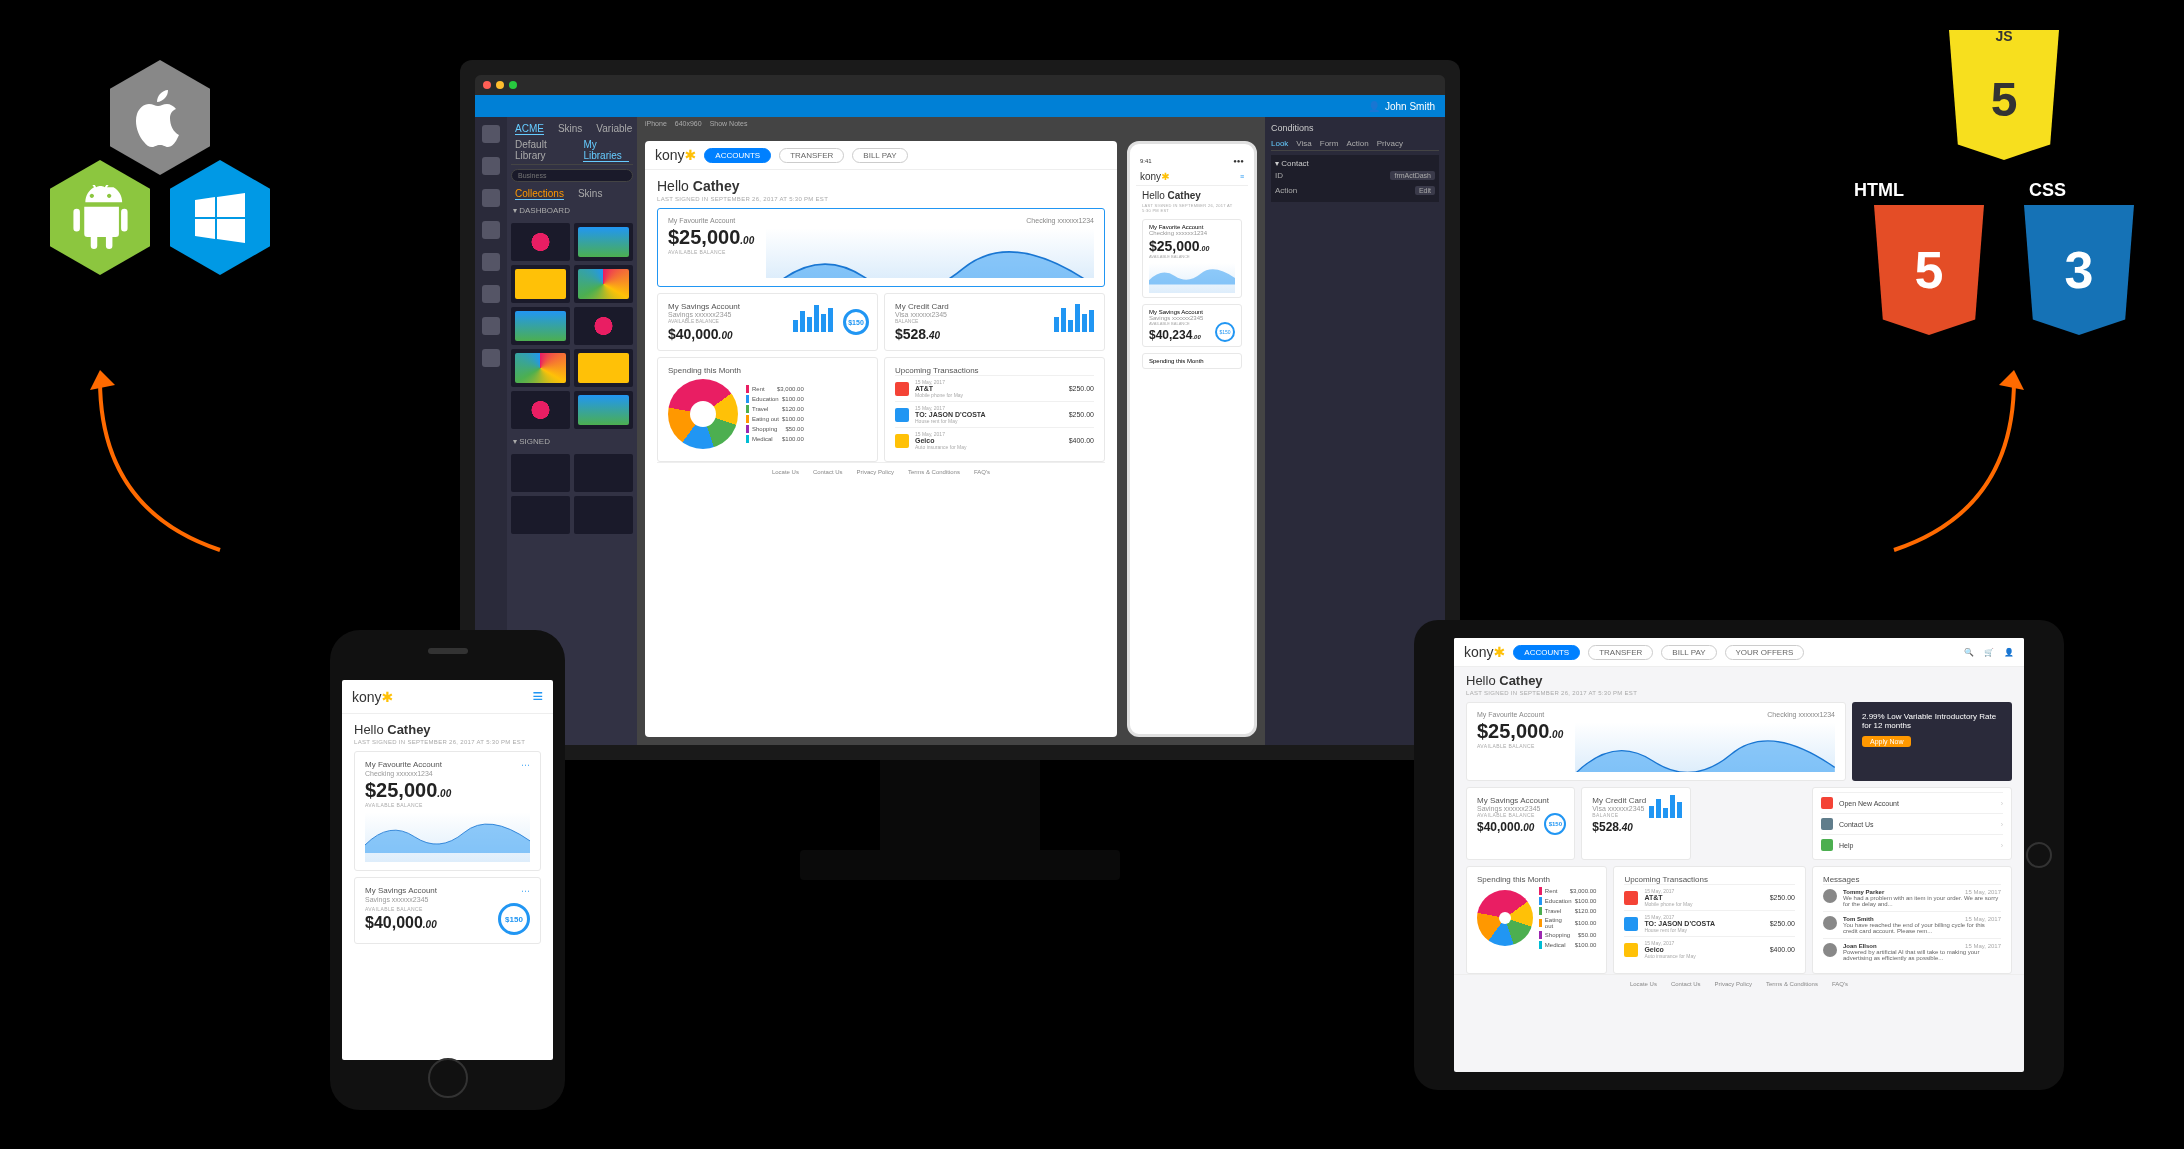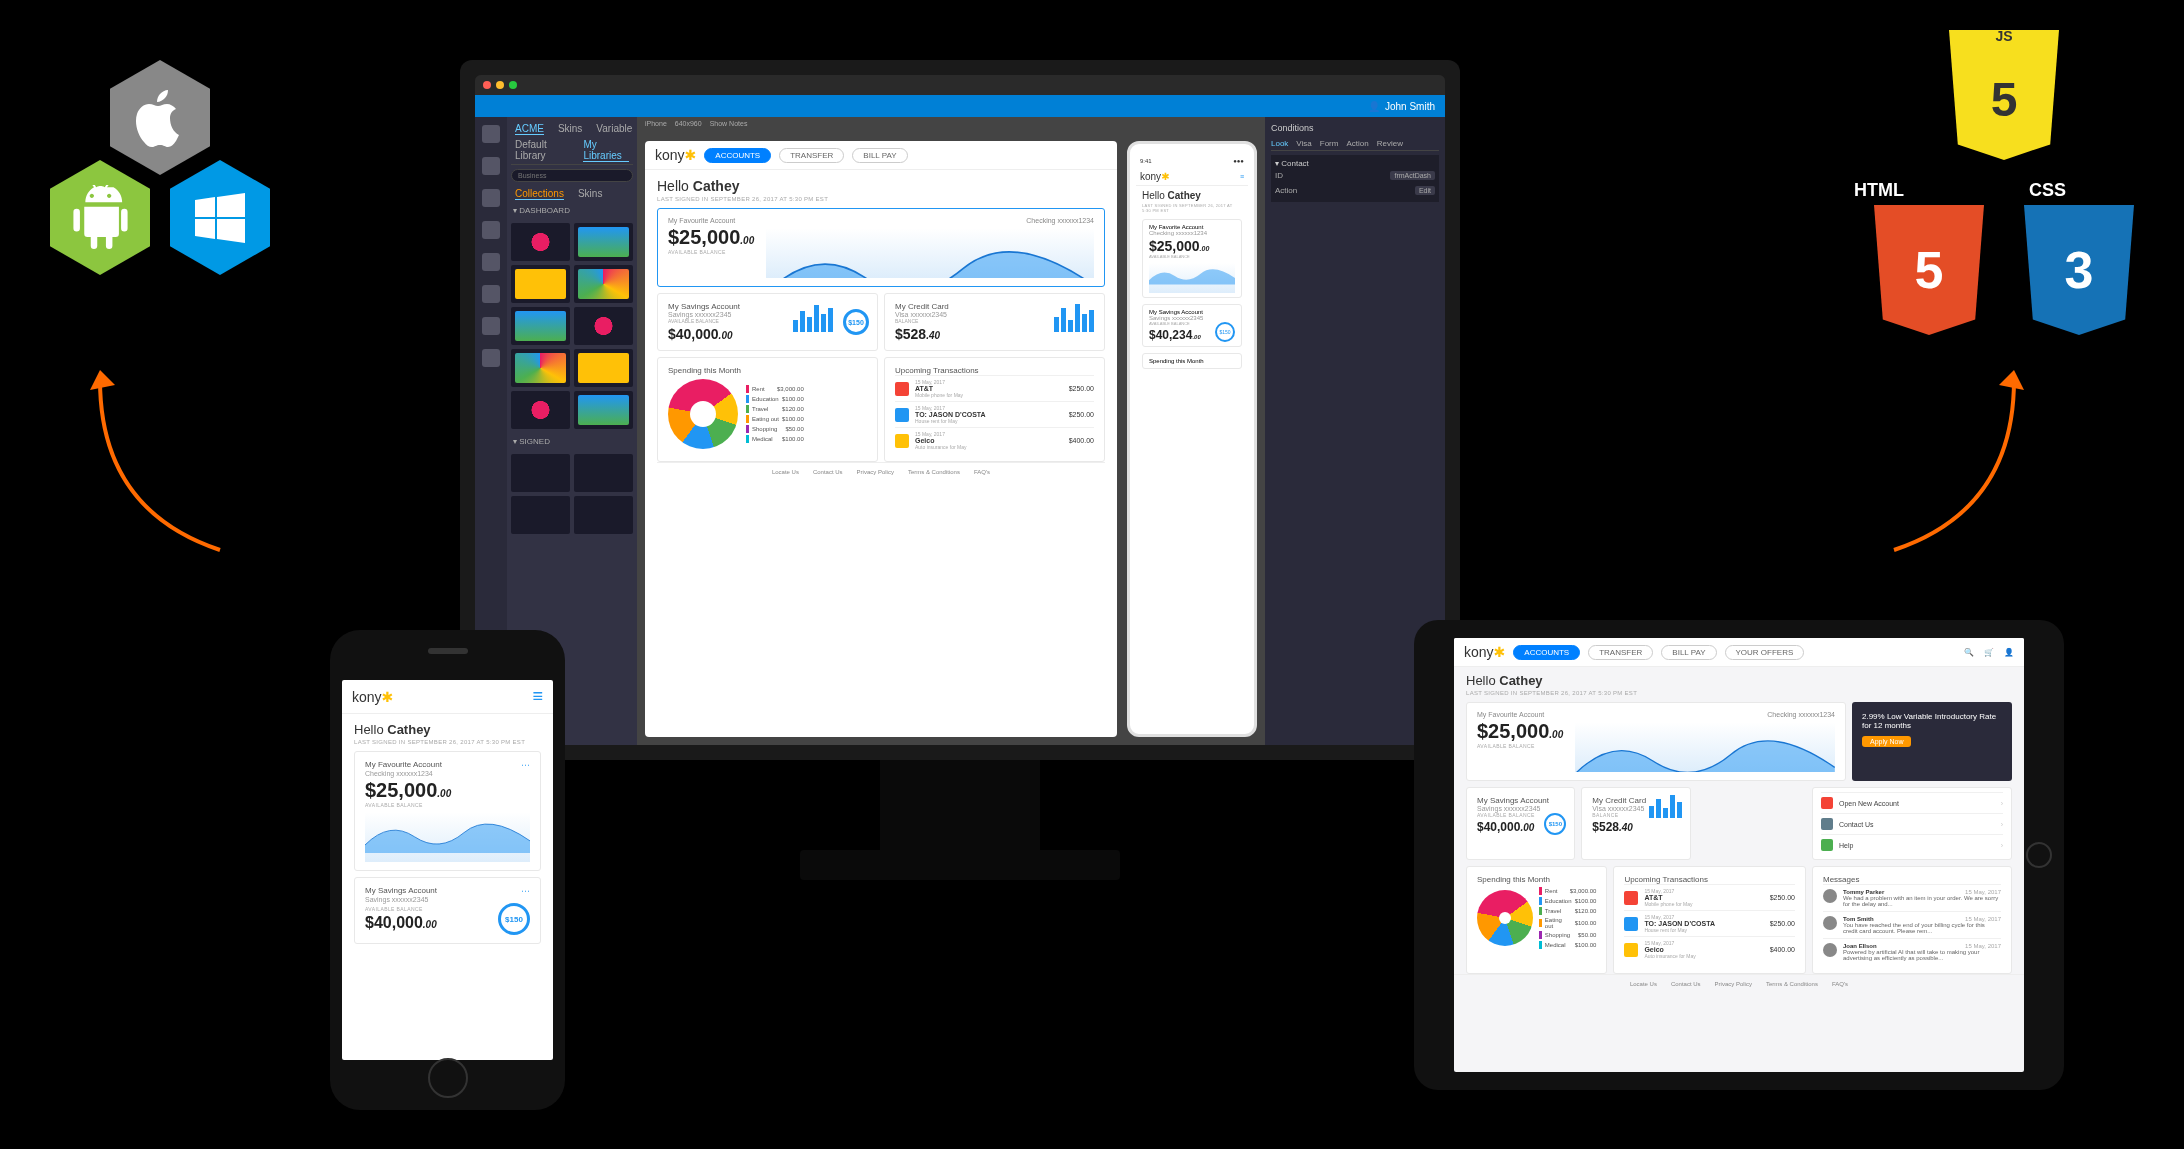--- a/index.html
+++ b/index.html
@@ -398,21 +398,21 @@
           </div>
         </div>
       </div>
       <div class="ide-props">
         <div style="font-size:9px;color:#ccc;padding-bottom:4px;">Conditions</div>
         <div class="prop-tabs">
           <span class="active" style="color:#6cf;">Look</span>
           <span>Visa</span>
           <span>Form</span>
           <span>Action</span>
-          <span>Review</span>
+          <span>Privacy</span>
         </div>
         <div style="background:#1e1e2a;padding:4px;margin-top:4px;">
           <div style="font-size:8px;color:#ccc;">▾ <span>Contact</span></div>
           <div class="prop-row">
               <span>ID</span>
               <span class="pv">frmActDash</span>
             </div>
           <div class="prop-row">
               <span>Action</span>
               <span class="pv">Edit</span>

